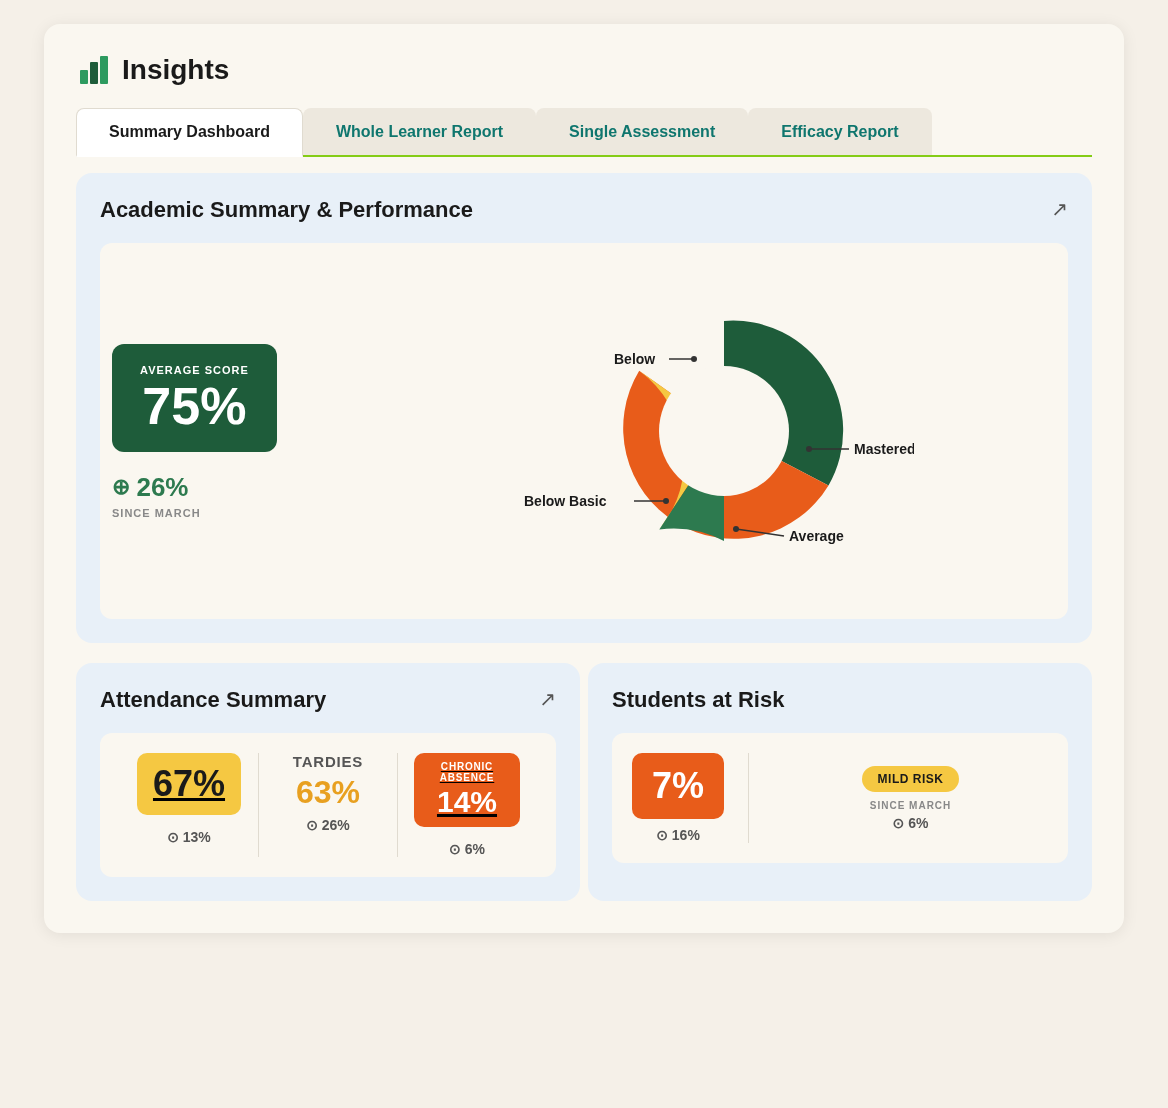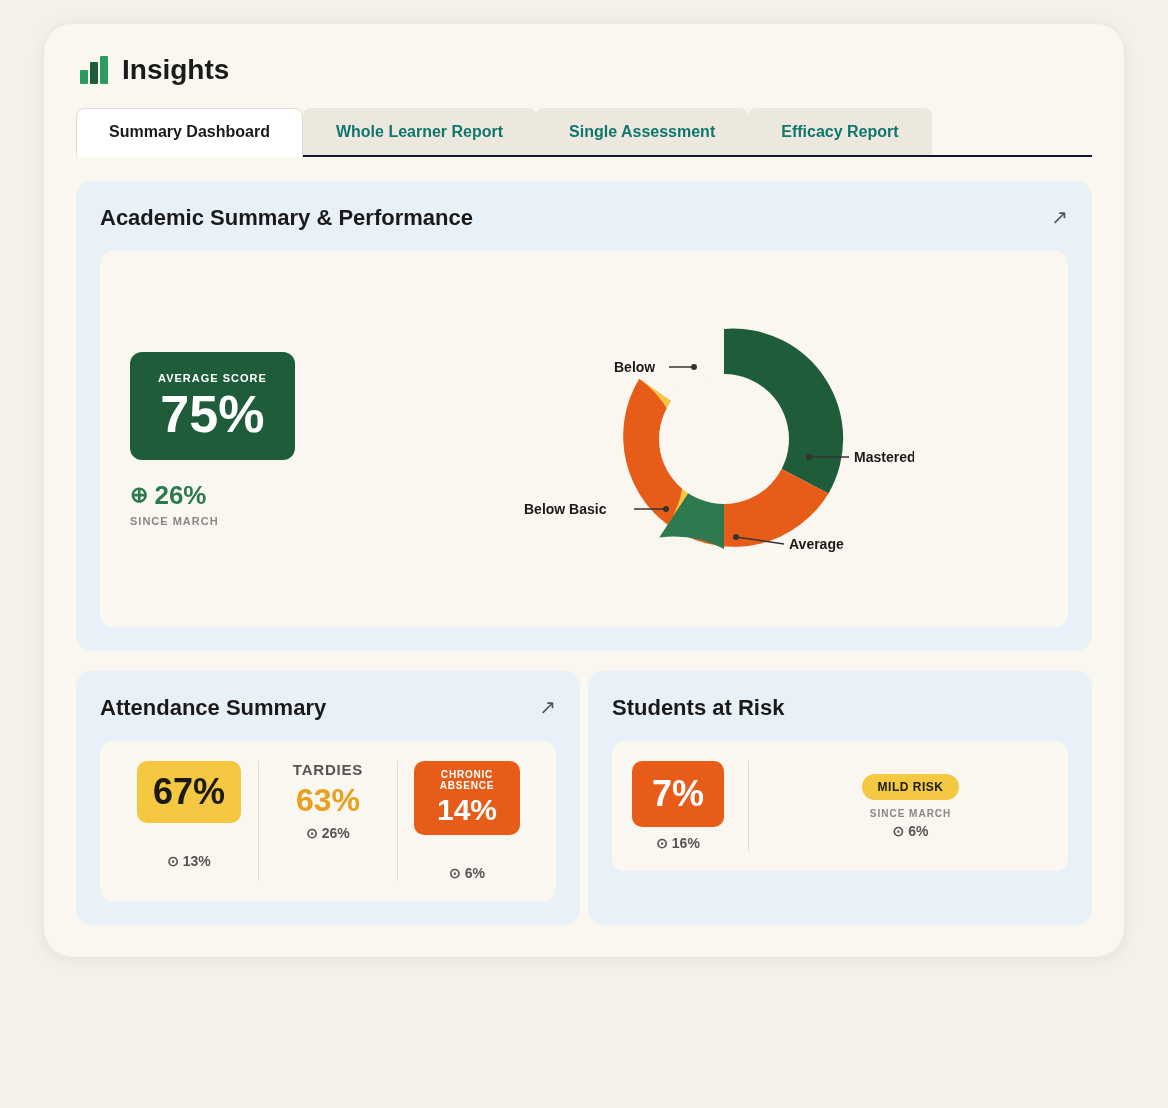--- a/index.html
+++ b/index.html
@@ -5,21 +5,21 @@
     * { box-sizing: border-box; margin: 0; padding: 0; }
     body {
       background: #f5f0e8;
       font-family: -apple-system, BlinkMacSystemFont, 'Segoe UI', sans-serif;
       padding: 24px;
       min-height: 1108px;
       width: 1168px;
     }
     .app-container {
       background: #faf7f0;
-      border-radius: 28px;
+      border-radius: 16px;
       padding: 28px 32px 32px;
       max-width: 1080px;
       margin: 0 auto;
       box-shadow: 0 2px 16px rgba(0,0,0,0.08);
     }
     .header {
       display: flex;
       align-items: center;
       margin-bottom: 20px;
       gap: 10px;
@@ -28,22 +28,22 @@
       width: 36px;
       height: 36px;
     }
     .app-title {
       font-size: 28px;
       font-weight: 700;
       color: #1a1a1a;
     }
     .tabs {
       display: flex;
-      border-bottom: 2px solid #0f172a;
-      margin-bottom: 24px;
+      border-bottom: 2px solid #84cc16;
+      margin-bottom: 16px;
     }
     .tab {
       padding: 14px 32px;
       font-size: 16px;
       font-weight: 700;
       color: #0f766e;
       cursor: pointer;
       border: 1px solid transparent;
       border-bottom: none;
       border-radius: 8px 8px 0 0;
@@ -82,21 +82,21 @@
       font-size: 20px;
       color: #555;
       cursor: pointer;
     }
     .academic-content {
       display: flex;
       align-items: center;
       gap: 40px;
       background: #faf7f0;
       border-radius: 12px;
-      padding: 28px 30px;
+      padding: 28px 12px;
     }
     .score-section {
       display: flex;
       flex-direction: column;
       align-items: flex-start;
       min-width: 200px;
     }
     .score-box {
       background: #1e5c3a;
       border-radius: 12px;
@@ -167,23 +167,24 @@
       text-align: center;
       padding: 0 16px;
       border-right: 1px solid #e0dbd0;
     }
     .metric-item:last-child {
       border-right: none;
     }
     .metric-box {
       border-radius: 10px;
       padding: 10px 16px;
-      margin-bottom: 24px;
+      margin-bottom: 8px;
       display: inline-block;
       min-width: 80px;
+      text-decoration: underline;
     }
     .metric-value {
       font-size: 36px;
       font-weight: 800;
       color: #1a1a1a;
     }
     .metric-label-small {
       font-size: 10px;
       font-weight: 700;
       letter-spacing: 0.8px;

